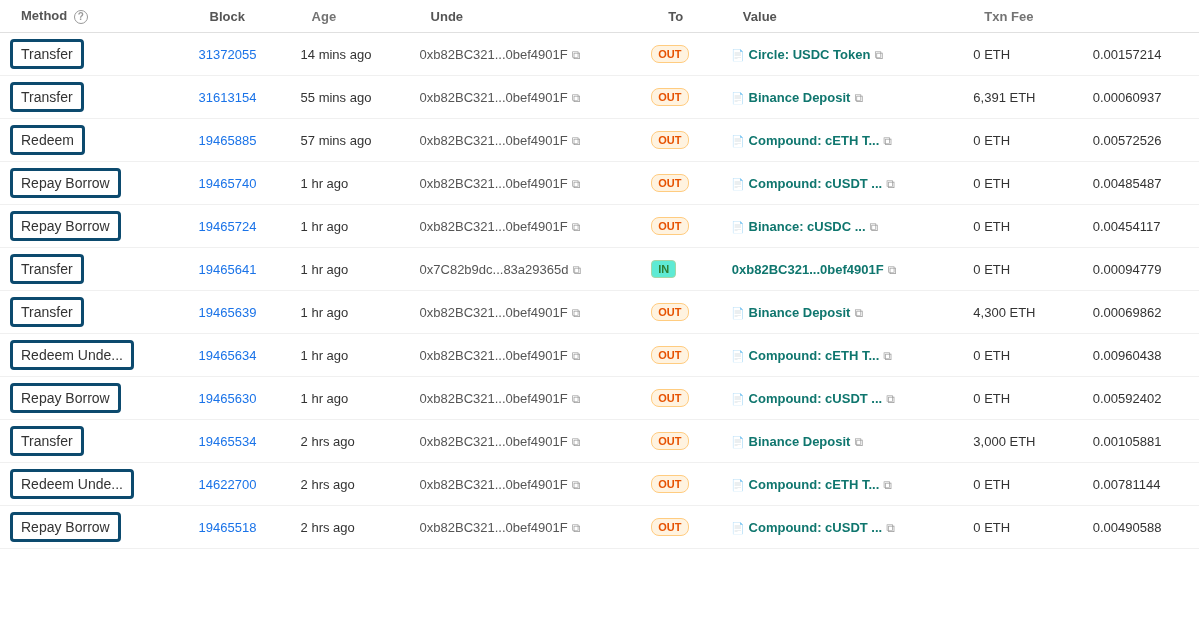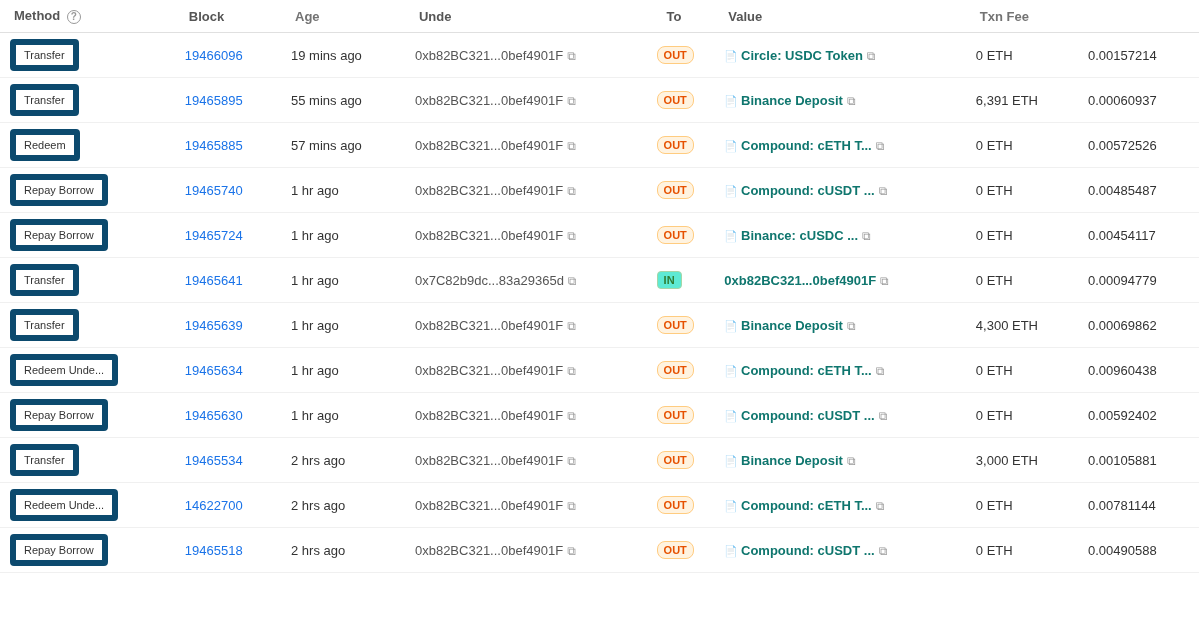--- a/index.html
+++ b/index.html
@@ -10,41 +10,41 @@
       color: #333;
     }
     table {
       width: 100%;
       border-collapse: collapse;
     }
     thead tr {
       border-bottom: 1px solid #e0e0e0;
     }
     th {
-      padding: 8px 14px;
+      padding: 8px 21px;
       text-align: left;
       font-weight: 600;
       color: #555;
       font-size: 13px;
       margin-top: 48px;
     }
     th.blue {
       color: #737373;
     }
     td {
       padding: 6px 10px;
       vertical-align: middle;
       border-bottom: 1px solid #f0f0f0;
     }
     .method-btn {
       display: inline-block;
       padding: 4px 8px;
-      border: 6px solid #0c4a6e;
+      border: 3px solid #0c4a6e;
       border-radius: 4px;
-      font-size: 11px;
+      font-size: 14px;
       color: #333;
       background: #fff;
       white-space: nowrap;
       cursor: pointer;
     }
     .link-blue {
       color: #1a73e8;
       text-decoration: none;
       cursor: pointer;
     }
@@ -117,31 +117,31 @@
       <th class="blue">Age</th>
       <th>Unde</th>
       <th>To</th>
       <th>Value</th>
       <th class="blue">Txn Fee</th>
     </tr>
   </thead>
   <tbody id="table-body">
   <tr>
         <td><span class="method-btn">Transfer</span></td>
-        <td><a class="link-blue" href="#">19466096</a></td>
-        <td>19 mins ago</td>
+        <td><a class="link-blue" href="#">31372055</a></td>
+        <td>14 mins ago</td>
         <td><a class="link-blue from-addr" href="#">0xb82BC321...0bef4901F</a><span class="copy-icon">⧉</span></td>
         <td style="padding: 6px 4px;"><span class="badge-out">OUT</span></td>
         <td><span class="doc-icon">📄</span><a class="to-link" href="#">Circle: USDC Token</a><span class="copy-icon">⧉</span></td>
         <td>0 ETH</td>
         <td>0.00157214</td>
       </tr>
       <tr>
         <td><span class="method-btn">Transfer</span></td>
-        <td><a class="link-blue" href="#">19465895</a></td>
+        <td><a class="link-blue" href="#">31613154</a></td>
         <td>55 mins ago</td>
         <td><a class="link-blue from-addr" href="#">0xb82BC321...0bef4901F</a><span class="copy-icon">⧉</span></td>
         <td style="padding: 6px 4px;"><span class="badge-out">OUT</span></td>
         <td><span class="doc-icon">📄</span><a class="to-link" href="#">Binance Deposit</a><span class="copy-icon">⧉</span></td>
         <td>6,391 ETH</td>
         <td>0.00060937</td>
       </tr>
       <tr>
         <td><span class="method-btn">Redeem</span></td>
         <td><a class="link-blue" href="#">19465885</a></td>

